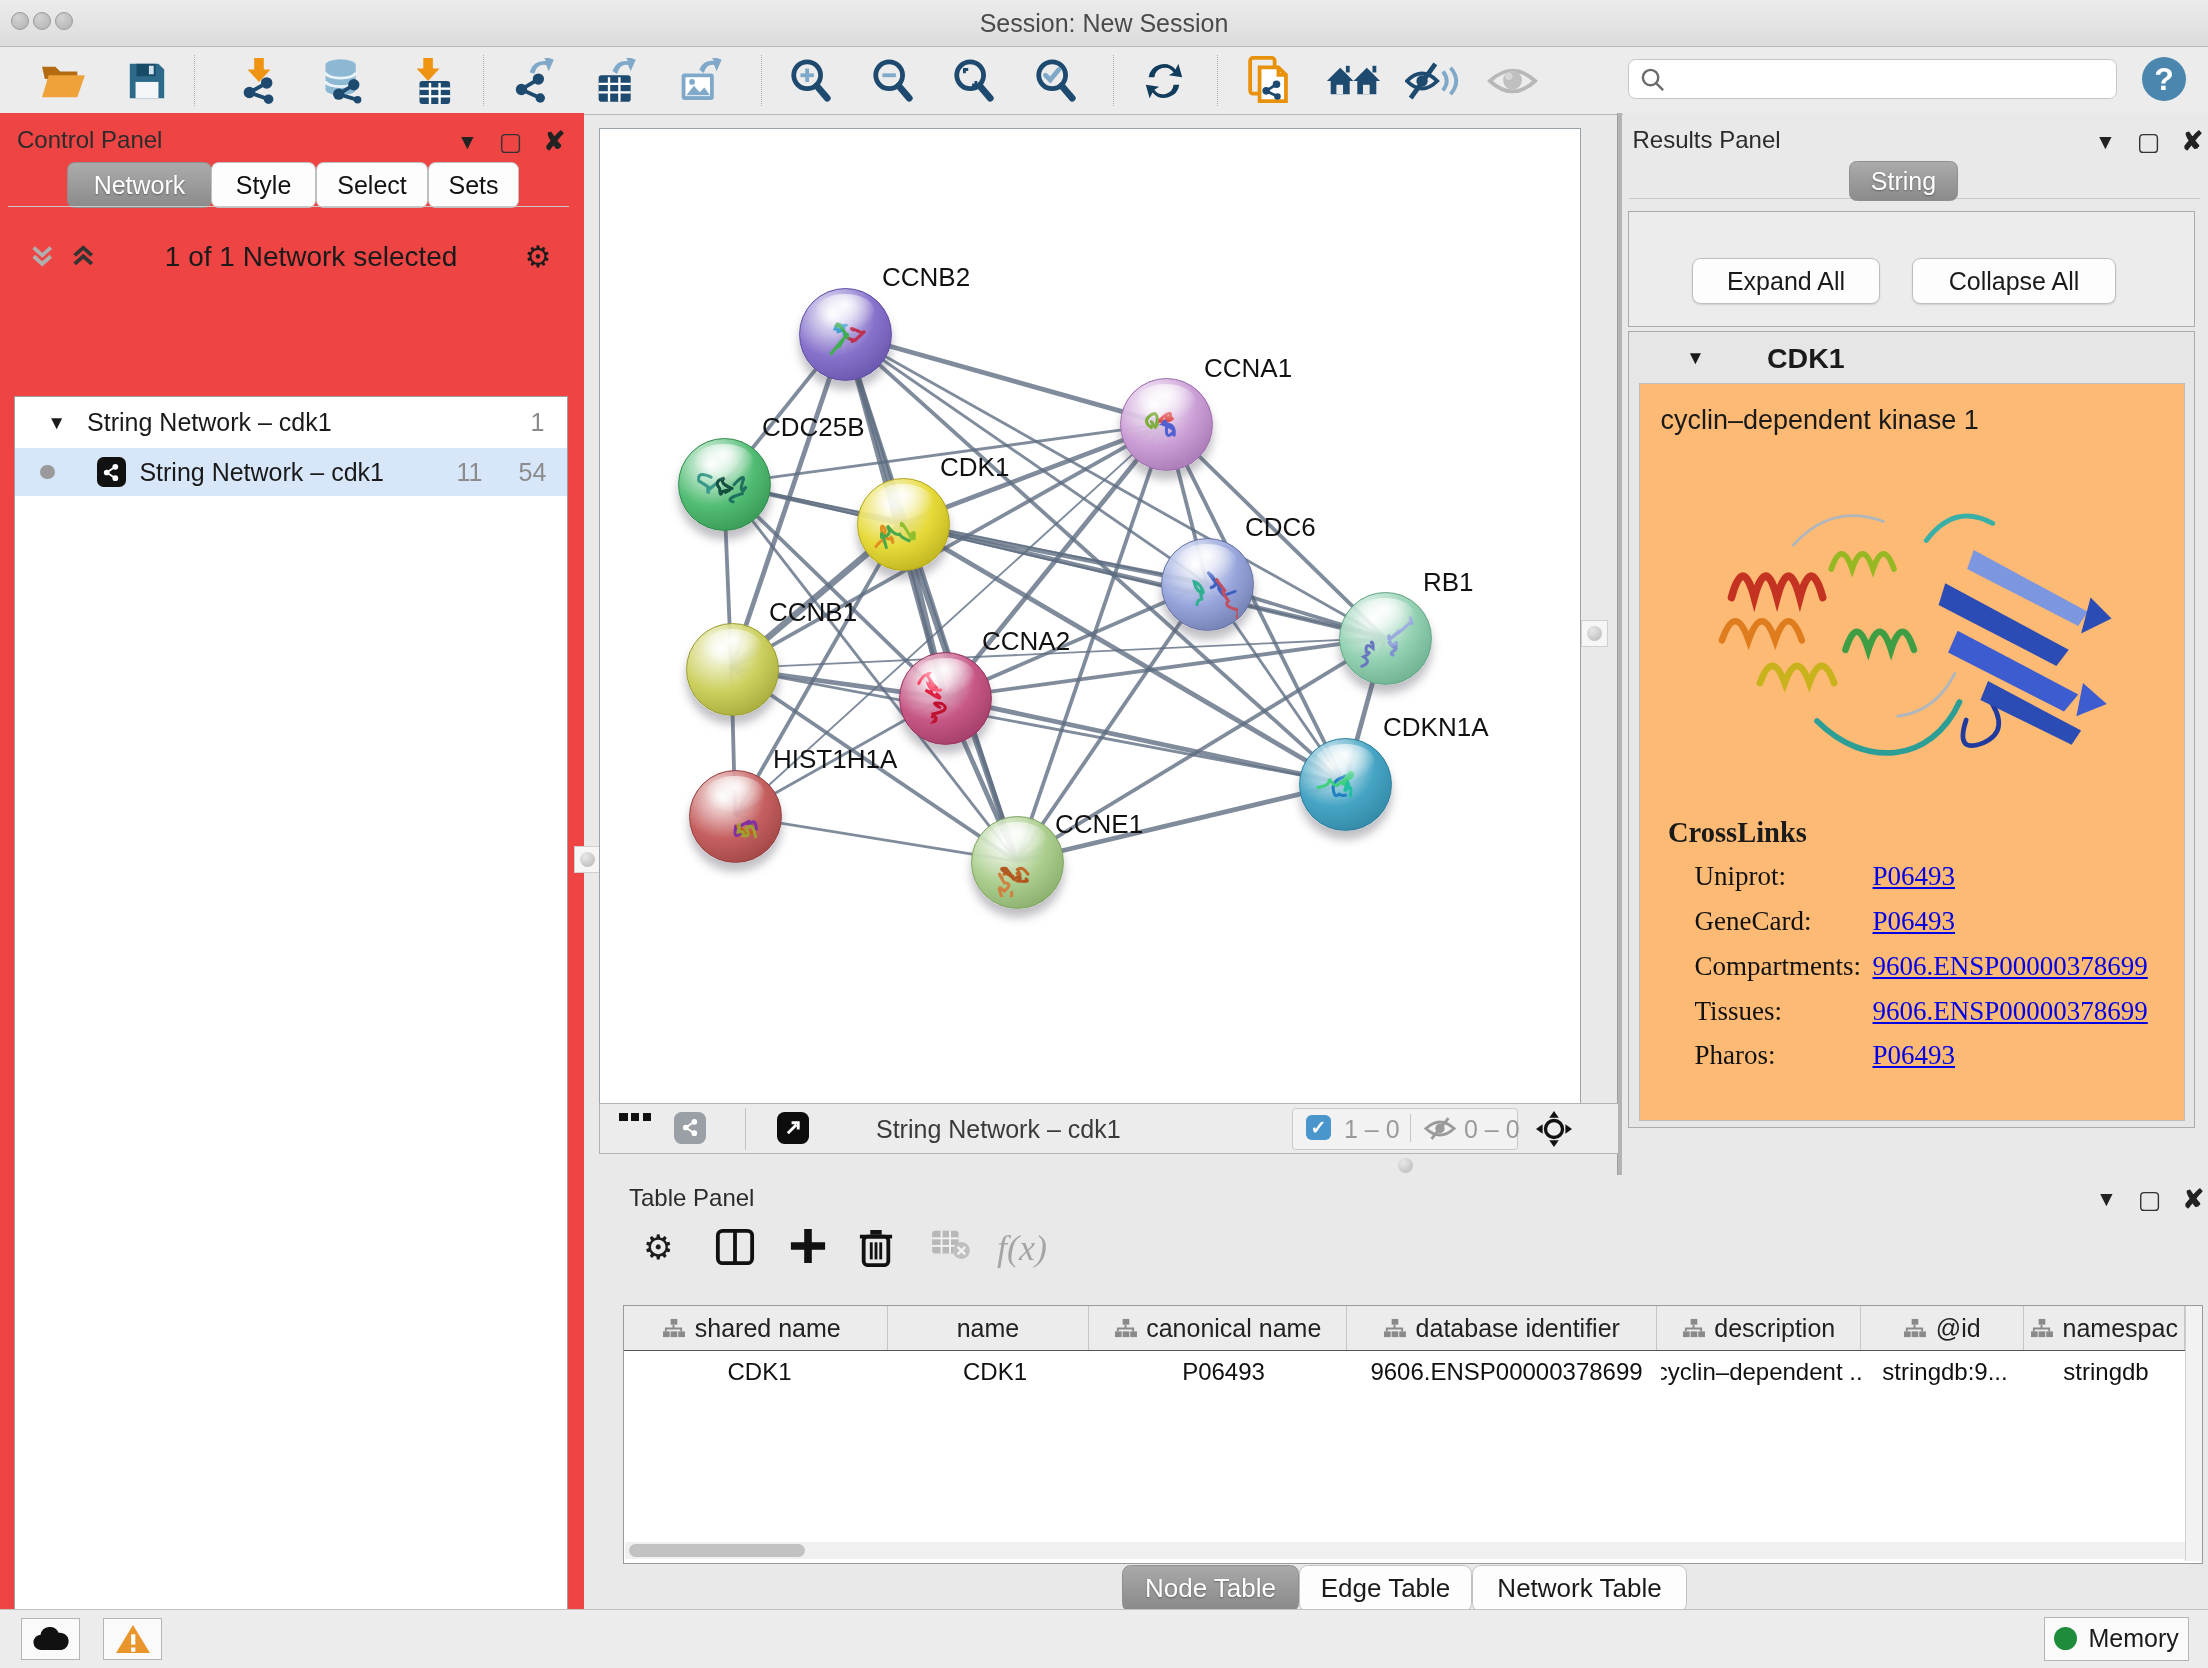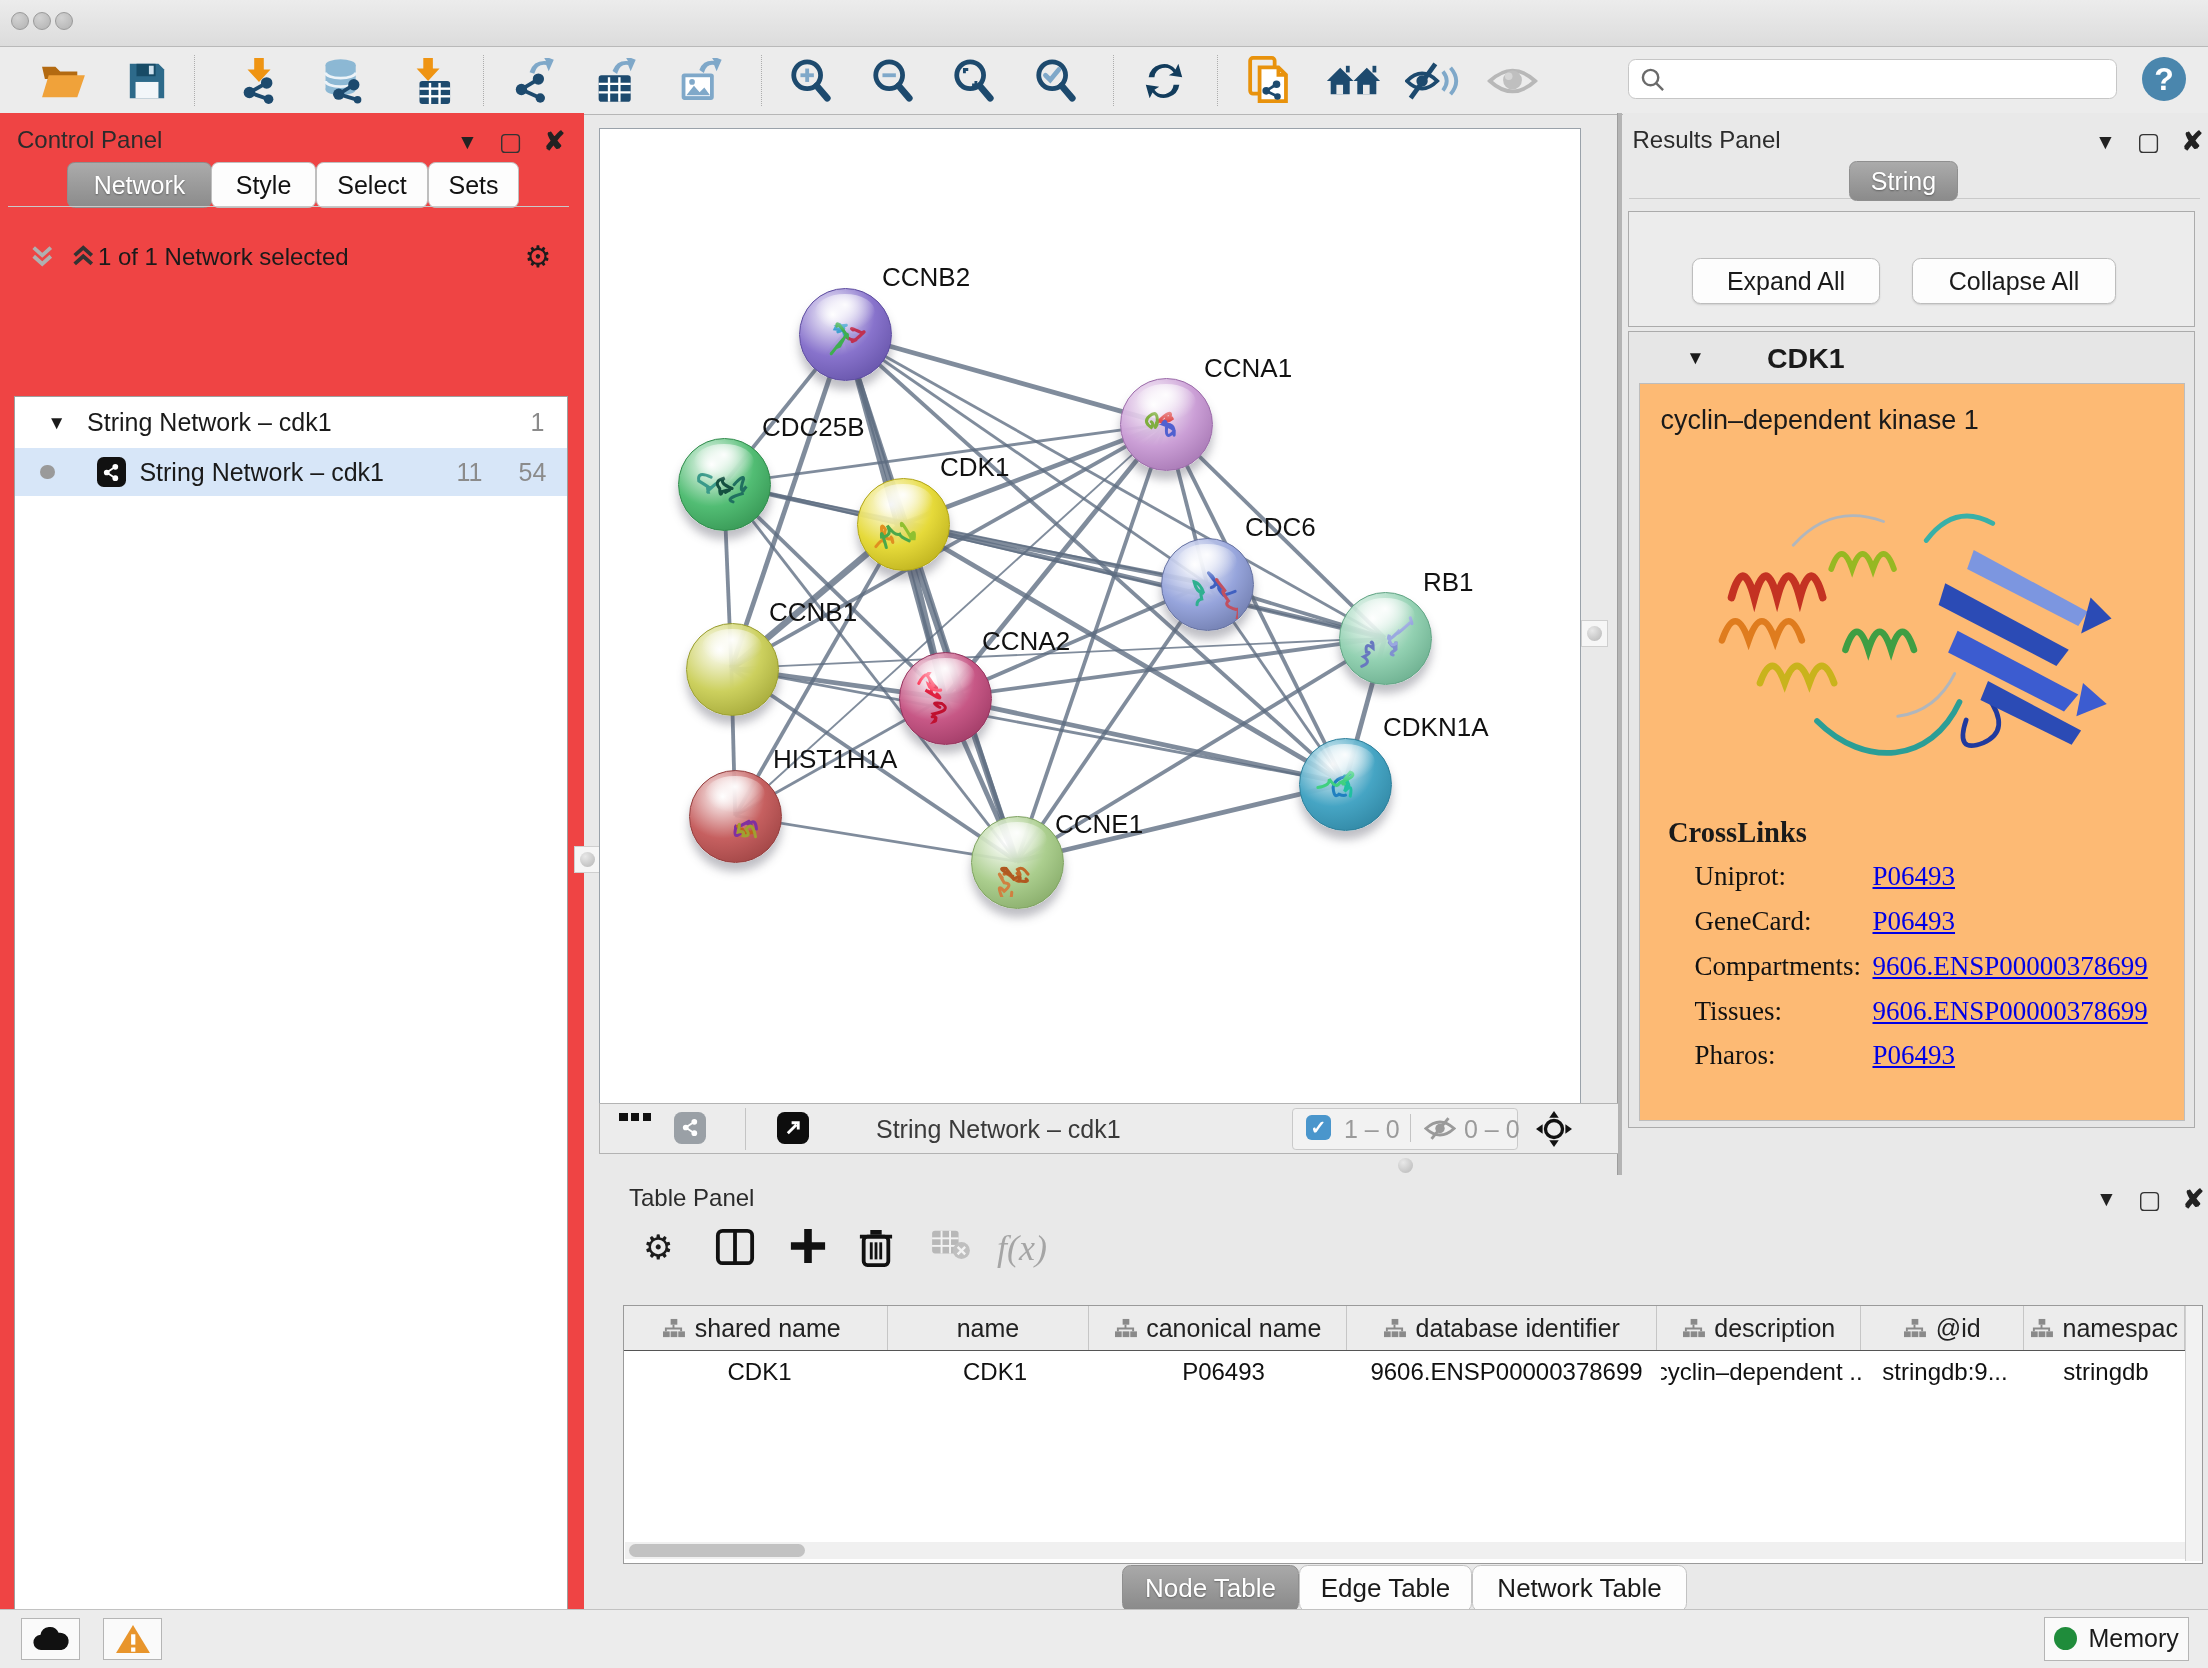--- a/index.html
+++ b/index.html
@@ -96,20 +96,21 @@
   .dis{opacity:.45;}
   svg{display:block;}
 </style>
 </head>
 <body>
 
 <div class="abs" id="titlebar">
   <span class="tlight" style="left:11.4px"></span>
   <span class="tlight" style="left:33px"></span>
   <span class="tlight" style="left:55px"></span>
+  <div id="win-title">Session: New Session</div>
 </div>
 
 <div class="abs" id="toolbar">
   <div class="tbtn" style="left:38px">
     <span>
         <svg width="48" height="40" viewBox="0 0 50 42">
       <path d="M3 6 h14 l5 5 h18 v8 H6 z" fill="#b36a11"></path>
           <path d="M3 38 L10 15 h38 L40 38 z" fill="#f0a23a"></path>
     </svg>
       </span>
@@ -373,21 +374,21 @@
         </svg>
       </span>
     <span style="margin-left:13.3px">
         <svg width="28.5" height="28.5" viewBox="0 0 30 30">
       <g fill="none" stroke="#333" stroke-width="4">
             <path d="M6 14 l9 -8 9 8"></path>
             <path d="M6 23 l9 -8 9 8"></path>
           </g>
         </svg>
       </span>
-    <span style="flex:1;text-align:left;font-size:24px">1 of 1 Network selected</span>
+    <span style="flex:1;text-align:center;font-size:28px">1 of 1 Network selected</span>
     <span style="margin-right:15px;font-size:30px;color:#1c1c1c">⚙</span>
   </div>
 
   <div class="abs" id="cp-box">
     <div class="treerow" style="top:1.9px">
       <span style="margin-left:32px;font-size:19px">▼</span>
       <span style="margin-left:21px">String Network – cdk1</span>
       <span class="cnt" style="margin-left:auto;margin-right:23px">1</span>
     </div>
     <div class="treerow" style="top:51px;background:#d7e6f8">

